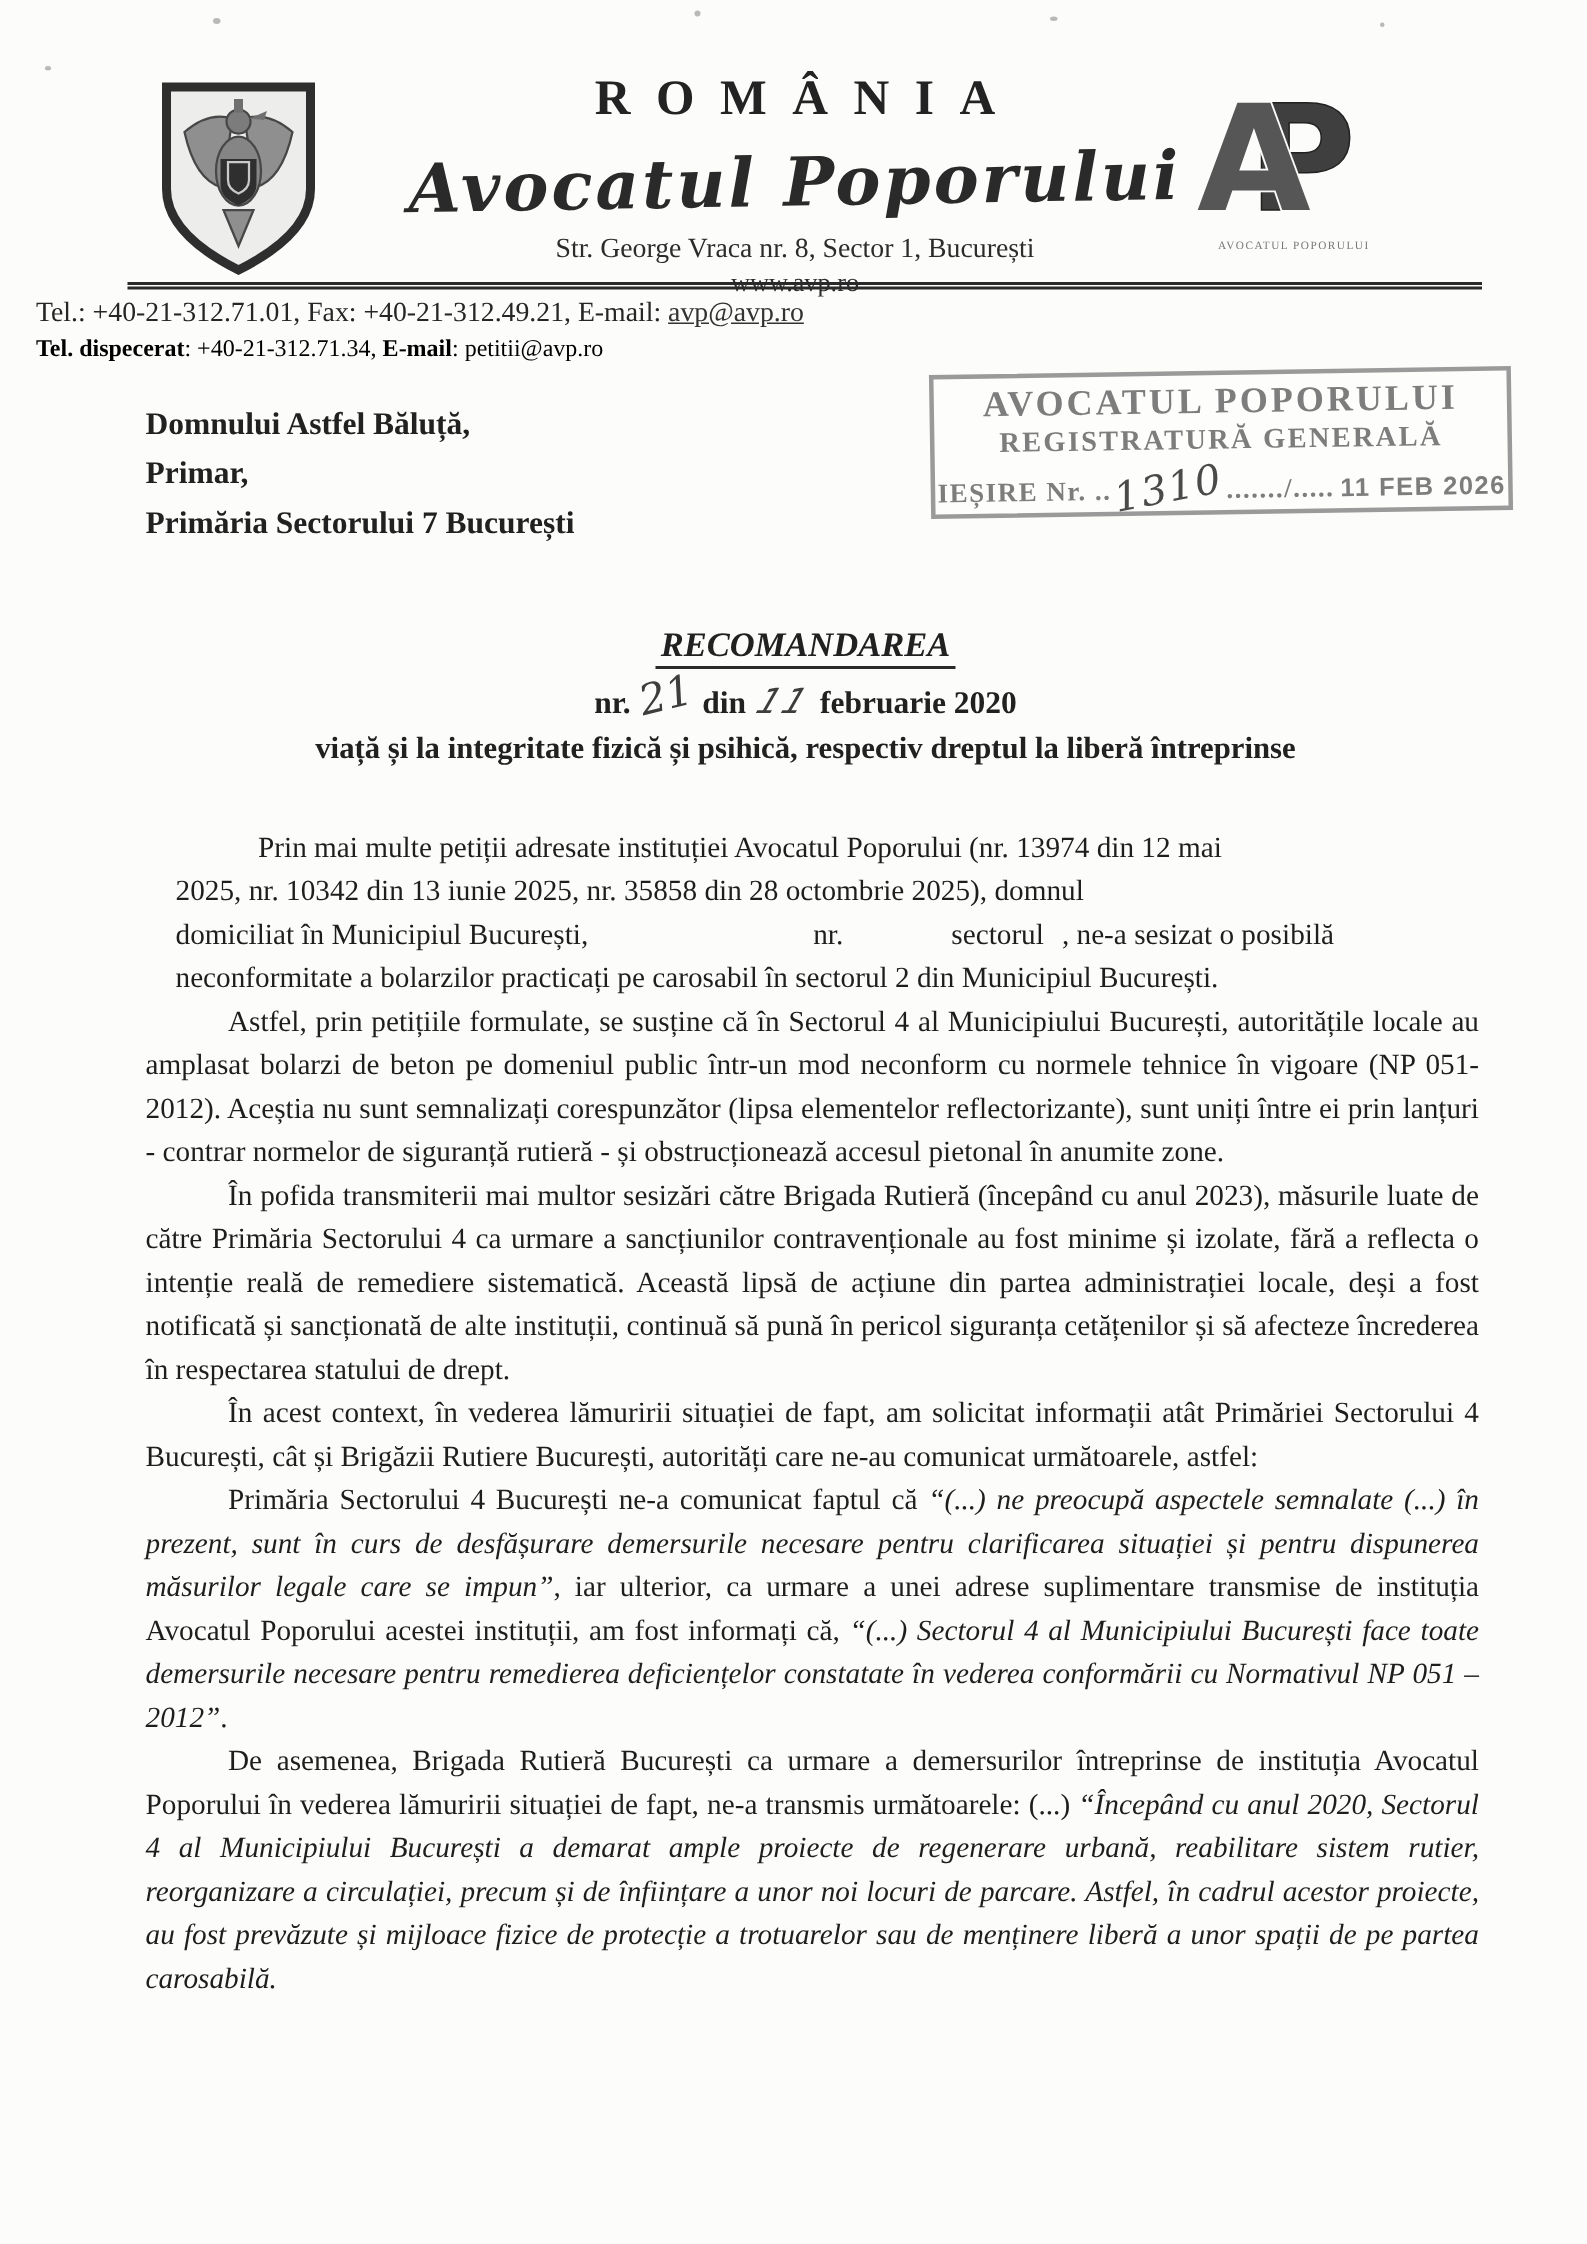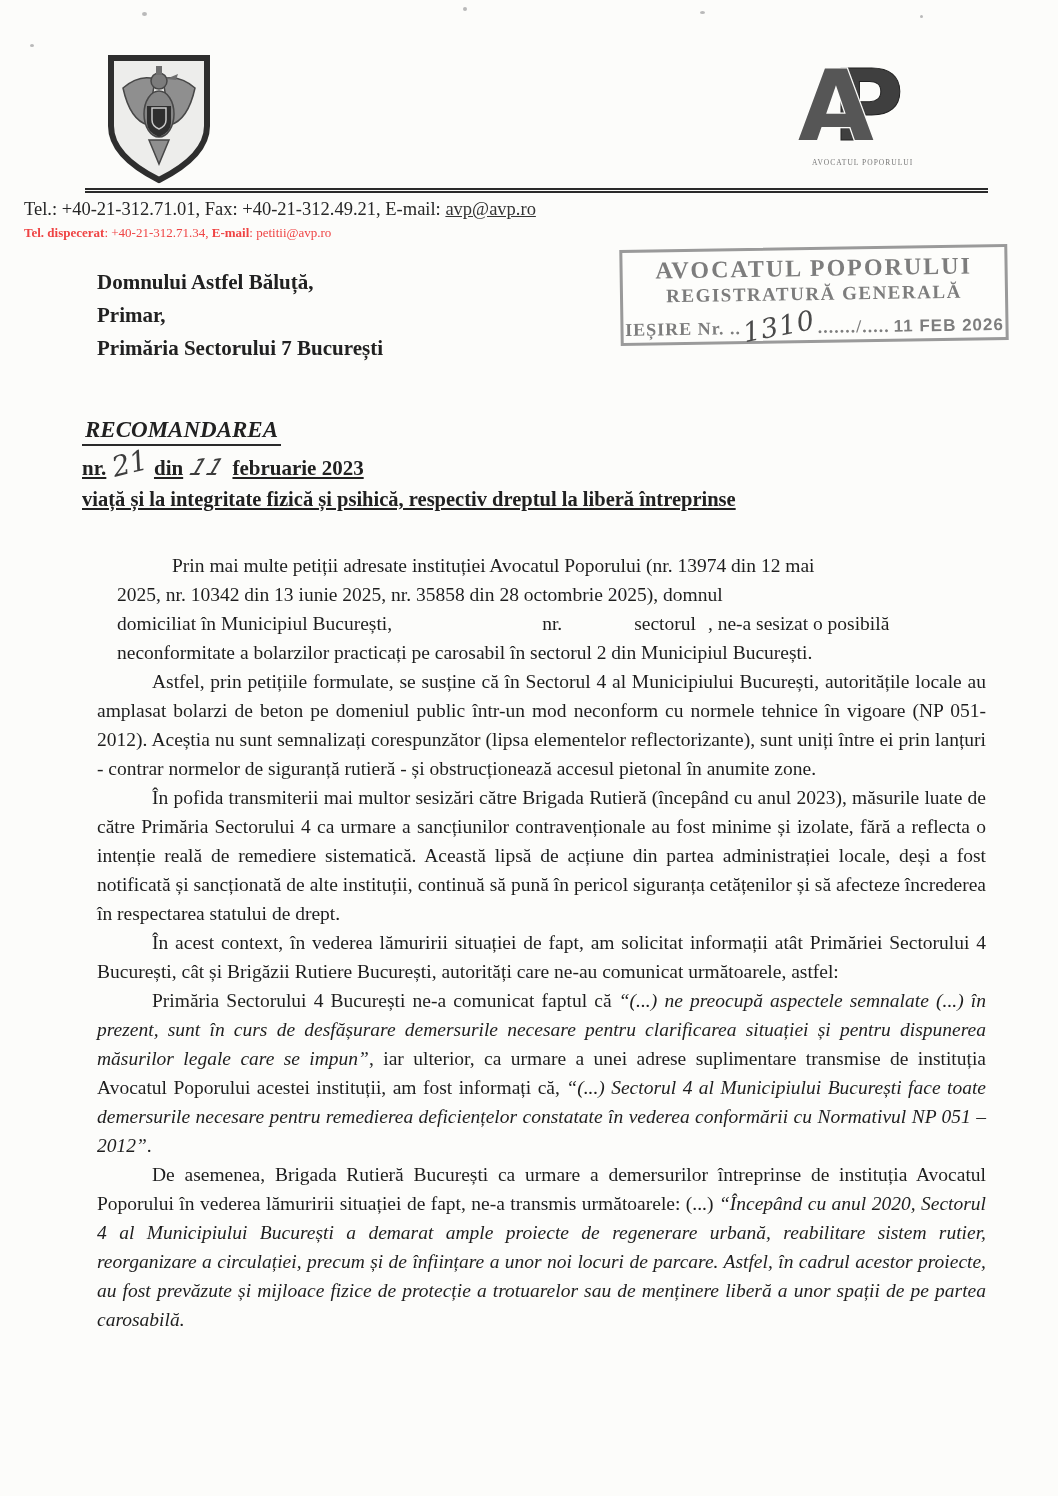--- a/index.html
+++ b/index.html
@@ -35,21 +35,21 @@
   .ap-logo { position:absolute; left:798px; top:48px; width:150px; text-align:left; }
   .ap-caption { font-size:7.5px; color:#777; letter-spacing:1px; margin-top:-14px; margin-left:14px; white-space:nowrap; }
 
   .rule {
     position:absolute; left:85px; top:188px; width:903px; height:5px;
     border-top:2px solid #2a2a2a; border-bottom:2px solid #2a2a2a;
   }
 
   .contact { position:absolute; left:24px; top:198px; width:1010px; text-align:left; line-height:23px; }
   .contact-l1 { font-size:18.5px; color:#262626; }
-  .contact-l2 { font-size:13px; color:#ef4444; }
+  .contact-l2 { font-size:16px; color:#000000; }
   .contact b { font-weight:bold; }
   .email-underlined { text-decoration:underline; color:#333; }
 
   
   .stamp {
     position:absolute; left:620px; top:247px; width:388px; height:96px;
     border:3px solid #9a9a9a; transform:rotate(-0.9deg);
     color:#7d7d7d; text-align:center; padding-top:5px;
     font-family:"Liberation Serif", serif; font-weight:bold;
     background:rgba(255,255,255,0.25);
@@ -60,21 +60,21 @@
   .stamp-num {
     display:inline-block; font-family:"DejaVu Serif", serif; font-style:italic; font-weight:normal;
     font-size:27px; color:#4a4a4a; transform:rotate(-10deg); margin:0 2px; position:relative; top:2px;
   }
   .stamp-date { font-family:"Liberation Sans", sans-serif; font-size:17px; letter-spacing:1px; margin-left:4px; }
 
   
   .addressee { position:absolute; left:97px; top:266px; font-weight:bold; font-size:21px; line-height:33px; color:#212121; }
 
   
-  .titleblock { position:absolute; left:82px; top:417px; width:888px; text-align:left; color:#212121;text-decoration:underline; }
+  .titleblock { position:absolute; left:93px; top:417px; width:888px; text-align:center; color:#212121; }
   .heading {
     display:inline-block; font-style:italic; font-weight:bold; font-size:23px;
     border-bottom:2px solid #2a2a2a; padding:0 3px 1px;
   }
   .nr-line { font-weight:bold; font-size:21px; margin-top:3px; }
   .hand-nr {
     display:inline-block; font-family:"DejaVu Serif", serif; font-style:italic; font-weight:normal;
     font-size:28px; color:#3d3d3d; transform:rotate(-14deg); margin:0 6px; position:relative; top:-2px;
   }
   .hand-day {
@@ -114,20 +114,26 @@
       <ellipse cx="56" cy="62" rx="15" ry="23" fill="#858585" stroke="#474747" stroke-width="1.5"></ellipse>
       <circle cx="56" cy="29" r="8" fill="#7c7c7c" stroke="#474747" stroke-width="1.5"></circle>
       <rect x="53" y="14" width="6" height="9" fill="#6f6f6f"></rect>
       <path d="M63,27 l12,-5 l-2,6 z" fill="#6f6f6f"></path>
       <path d="M44,54 h24 v17 q0,9 -12,14 q-12,-5 -12,-14 z" fill="#2f2f2f"></path>
       <path d="M49,56 h14 v12 q0,6 -7,9 q-7,-3 -7,-9 z" fill="none" stroke="#c9c9c9" stroke-width="1.5"></path>
       <path d="M46,88 l10,24 l10,-24 z" fill="#8f8f8f" stroke="#474747" stroke-width="1.5"></path>
     </svg>
   </div>
 
+  <div class="header-center">
+    <div class="country">ROMÂNIA</div>
+    <div class="script-name">Avocatul Poporului</div>
+    <div class="address">Str. George Vraca nr. 8, Sector 1, București</div>
+    <div class="website">www.avp.ro</div>
+  </div>
 
   <div class="ap-logo">
     <svg width="140" height="120" viewBox="0 0 140 120">
       <text x="34" y="92" font-family="DejaVu Sans, sans-serif" font-size="98" font-weight="bold" fill="#3f3f3f" stroke="#222" stroke-width="1">P</text>
       <text x="0" y="92" font-family="DejaVu Sans, sans-serif" font-size="98" font-weight="bold" fill="#565656" stroke="#fcfcfa" stroke-width="2.5" paint-order="stroke">A</text>
     </svg>
     <div class="ap-caption">AVOCATUL POPORULUI</div>
   </div>
 
   <div class="rule"></div>
@@ -144,21 +150,21 @@
   </div>
 
   <div class="addressee">
     <div>Domnului Astfel Băluță,</div>
     <div>Primar,</div>
     <div>Primăria Sectorului 7 București</div>
   </div>
 
   <div class="titleblock">
     <div><span class="heading">RECOMANDAREA</span></div>
-    <div class="nr-line"><span>nr.</span><span class="hand-nr">21</span><span>din</span><span class="hand-day">11</span><span>februarie 2023</span></div>
+    <div class="nr-line"><span>nr.</span><span class="hand-nr">21</span><span>din</span><span class="hand-day">11</span><span>februarie 2020</span></div>
     <div class="subtitle">
       <div>viață și la integritate fizică și psihică, respectiv dreptul la liberă întreprinse</div>
     </div>
   </div>
 
   <div class="body-text">
     <div>
       <div class="p1line indent">Prin mai multe petiții adresate instituției Avocatul Poporului (nr. 13974 din 12 mai</div>
       <div class="p1line">2025, nr. 10342 din 13 iunie 2025, nr. 35858 din 28 octombrie 2025), domnul</div>
       <div class="p1line"><span>domiciliat în Municipiul București,</span><span class="gap g1"></span><span>nr.</span><span class="gap g2"></span><span>sectorul</span><span class="gap g3"></span><span>, ne-a sesizat o posibilă</span></div>

